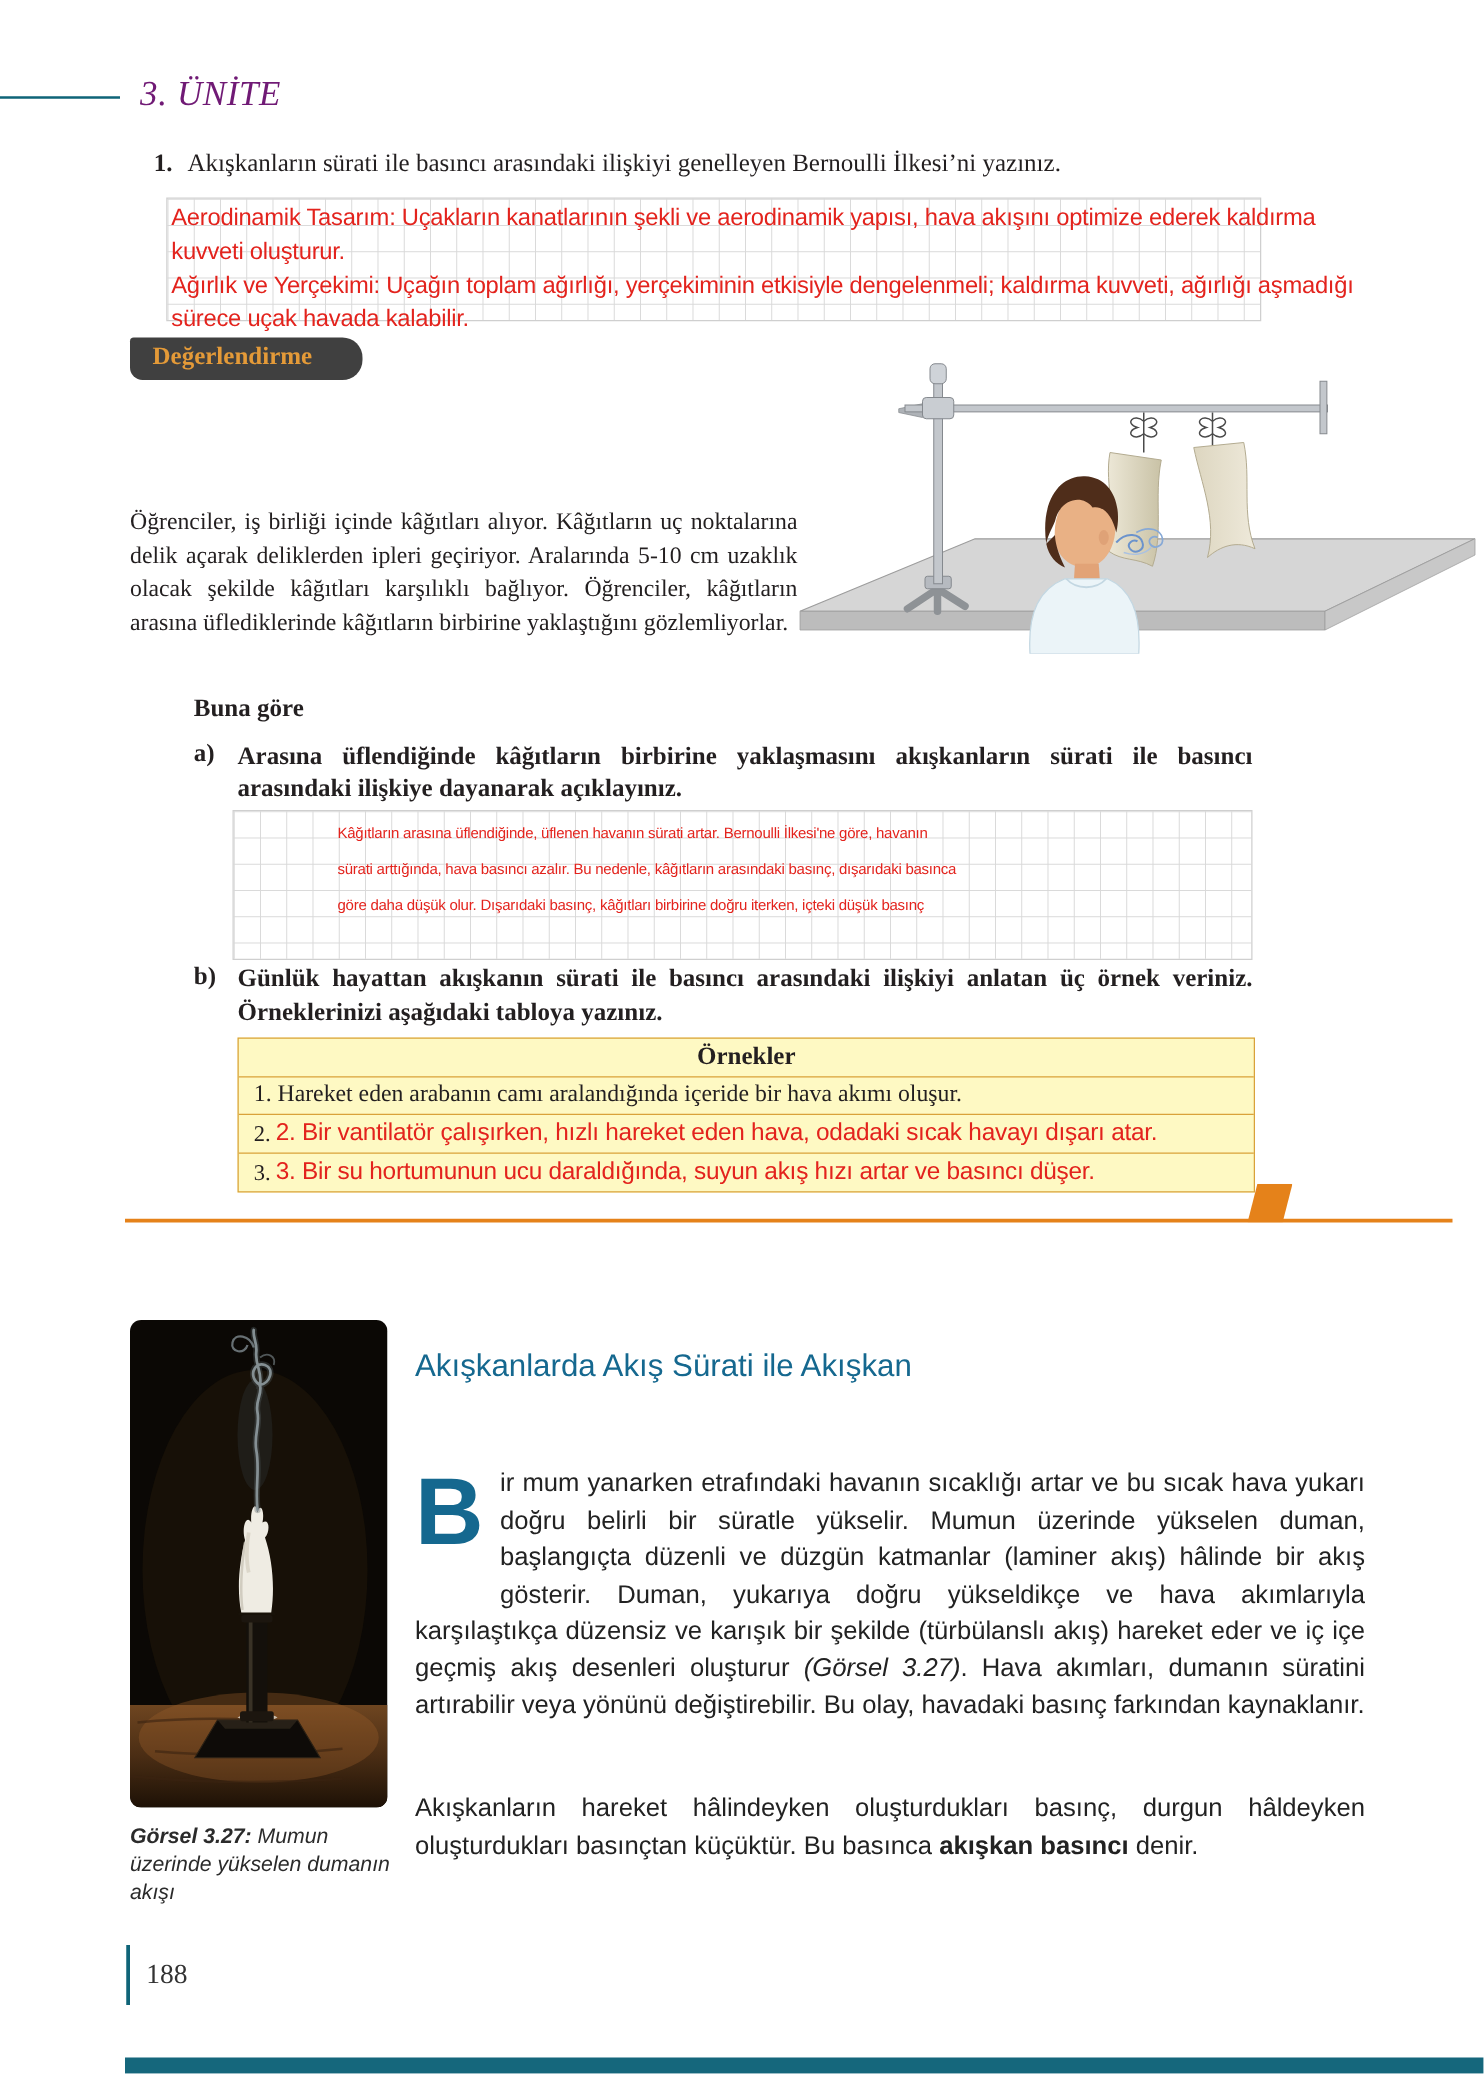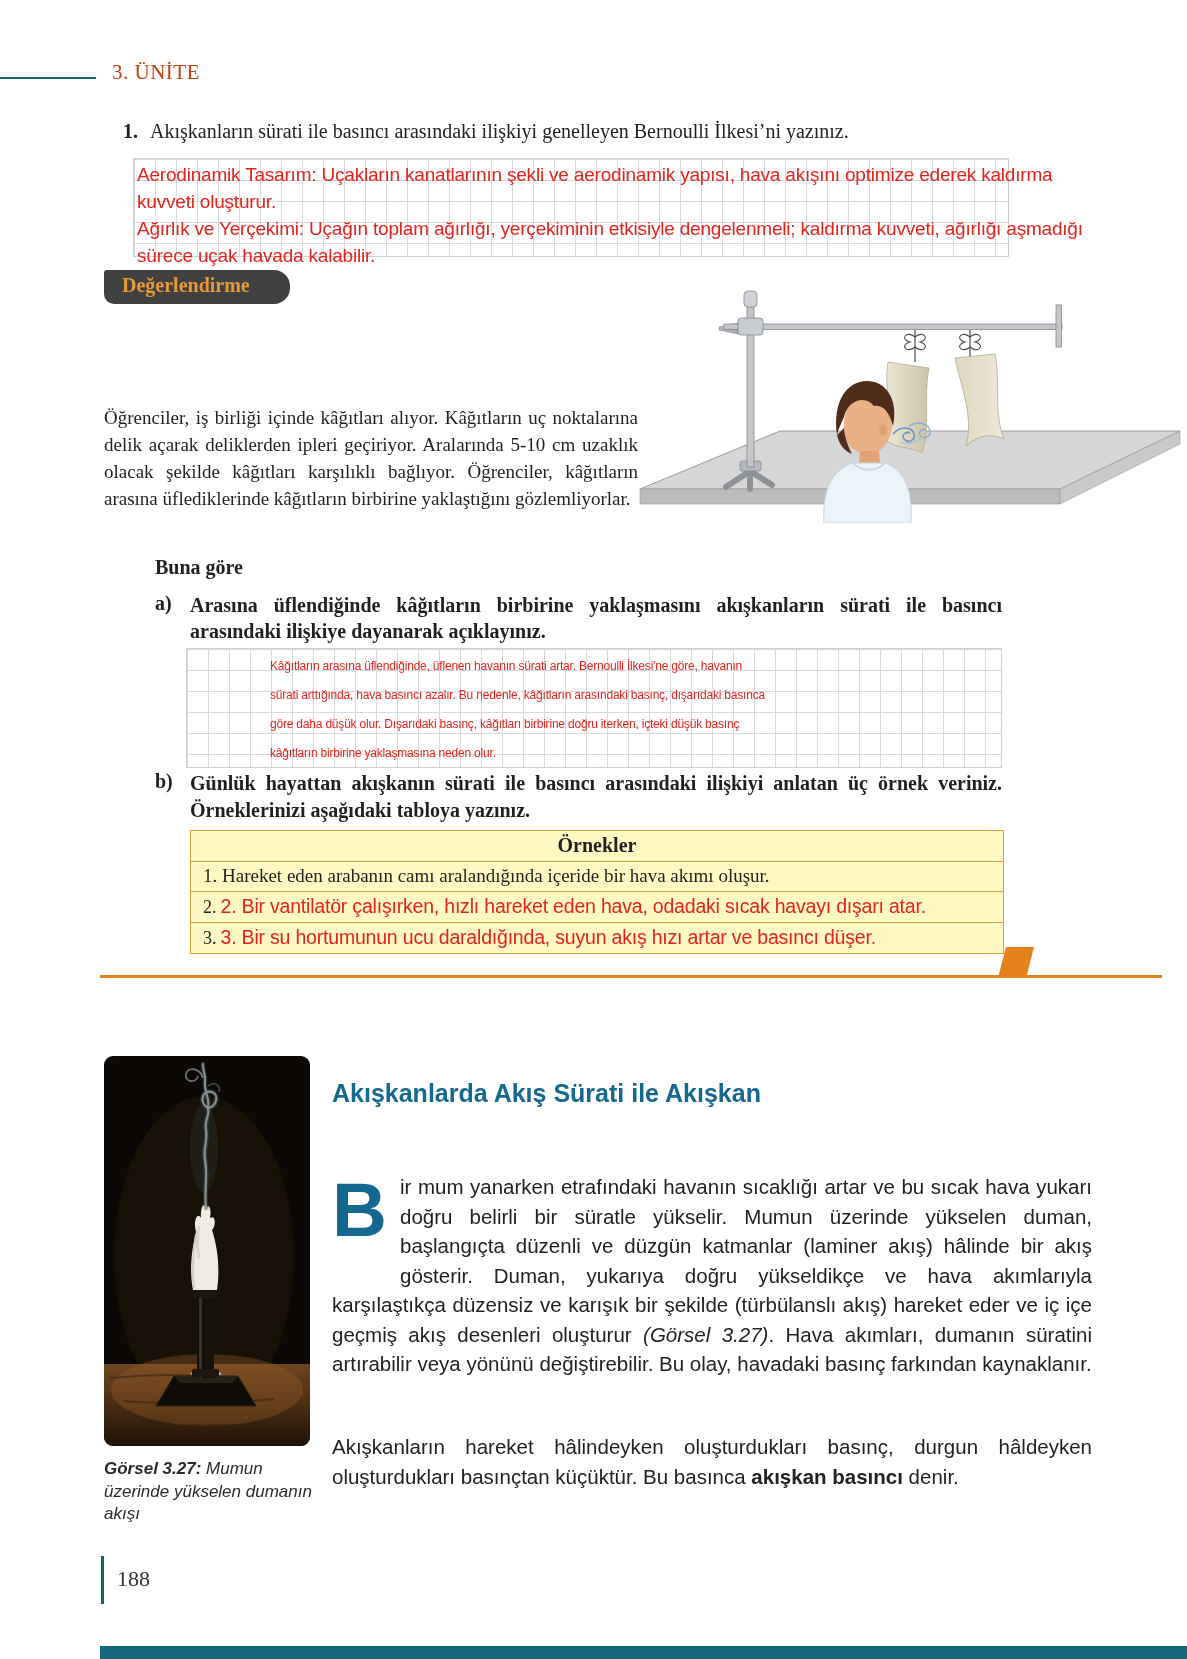--- a/index.html
+++ b/index.html
@@ -1,20 +1,20 @@
 <!DOCTYPE html>
 <html><head>
 <meta charset="utf-8">
 <style>
   html,body{margin:0;padding:0;background:#ffffff;}
   .page{position:relative;width:1187px;height:1659px;background:#ffffff;overflow:hidden;
         font-family:"Liberation Serif", serif;color:#231f20;}
   
   .unit-rule{position:absolute;left:0;top:77px;width:96px;height:2px;background:#0f6478;}
-  .unit-label{position:absolute;left:112px;top:60px;font-size:21px;color:#c2410c;letter-spacing:.5px;}
+  .unit-label{position:absolute;left:112px;top:60px;font-size:28px;color:#701a75;letter-spacing:.5px;font-style:italic;}
   
   .q15{position:absolute;left:123px;top:120px;width:1040px;font-size:20px;display:flex;}
   .q15 .num{font-weight:bold;margin-right:12px;}
   
   .grid{position:absolute;border:1px solid #cfcfcf;
         background-image:linear-gradient(to right,#d9d9d9 1px,transparent 1px),
                          linear-gradient(to bottom,#d9d9d9 1px,transparent 1px);
         background-size:21px 21px;}
   .grid1{left:133px;top:158px;width:874px;height:97px;}
   .grid2{left:186px;top:648px;width:814px;height:118px;}
@@ -44,21 +44,21 @@
   
   .divider{position:absolute;left:100px;top:975px;width:1062px;height:3px;background:#e5821a;}
   .pennant{position:absolute;left:998px;top:947px;width:36px;height:31px;background:#e5821a;
            clip-path:polygon(22% 0,100% 0,78% 100%,0 100%);}
   
   .candle-fig{position:absolute;left:104px;top:1056px;width:206px;height:390px;}
   .caption{position:absolute;left:104px;top:1458px;width:212px;font-family:"Liberation Sans",sans-serif;
            font-style:italic;font-size:17px;line-height:22.5px;color:#2b2b2b;}
   .caption .cap-b{font-weight:bold;text-align:center;}
   .sec-title{position:absolute;left:332px;top:1076px;font-family:"Liberation Sans",sans-serif;
-             font-weight:bold;font-size:25px;line-height:34px;color:#15688f;}
+             font-weight:normal;font-size:25px;line-height:34px;color:#15688f;}
   .intro{position:absolute;left:332px;width:760px;font-family:"Liberation Sans",sans-serif;
          font-size:20.5px;line-height:29.5px;text-align:justify;color:#222;}
   .ip1{top:1172px;} .ip2{top:1432px;}
   .dropcap{float:left;font-weight:bold;font-size:76px;line-height:64px;height:86px;width:58px;
            color:#15688f;margin:6px 10px 0 0;}
   
   .pn-rule{position:absolute;left:101px;top:1556px;width:3px;height:48px;background:#0f6478;}
   .pageno{position:absolute;left:117px;top:1566px;font-size:22px;color:#333;}
   .bottom-bar{position:absolute;left:100px;top:1646px;width:1087px;height:13px;background:#15677c;}
 </style>
@@ -137,21 +137,20 @@
 
   <div class="buna">Buna göre</div>
   <div class="item-label la">a)</div>
   <div class="item-text ta">Arasına üflendiğinde kâğıtların birbirine yaklaşmasını akışkanların sürati ile basıncı arasındaki ilişkiye dayanarak açıklayınız.</div>
 
   <div class="grid grid2"></div>
   <div class="ansA hand">
     <div>Kâğıtların arasına üflendiğinde, üflenen havanın sürati artar. Bernoulli İlkesi'ne göre, havanın</div>
     <div>sürati arttığında, hava basıncı azalır. Bu nedenle, kâğıtların arasındaki basınç, dışarıdaki basınca</div>
     <div>göre daha düşük olur. Dışarıdaki basınç, kâğıtları birbirine doğru iterken, içteki düşük basınç</div>
-    <div>kâğıtların birbirine yaklaşmasına neden olur.</div>
   </div>
 
   <div class="item-label lb">b)</div>
   <div class="item-text tb">Günlük hayattan akışkanın sürati ile basıncı arasındaki ilişkiyi anlatan üç örnek veriniz. Örneklerinizi aşağıdaki tabloya yazınız.</div>
 
   <div class="ex-table">
     <div class="hrow">Örnekler</div>
     <div class="row">
       <span>1. Hareket eden arabanın camı aralandığında içeride bir hava akımı oluşur.</span>
     </div>

